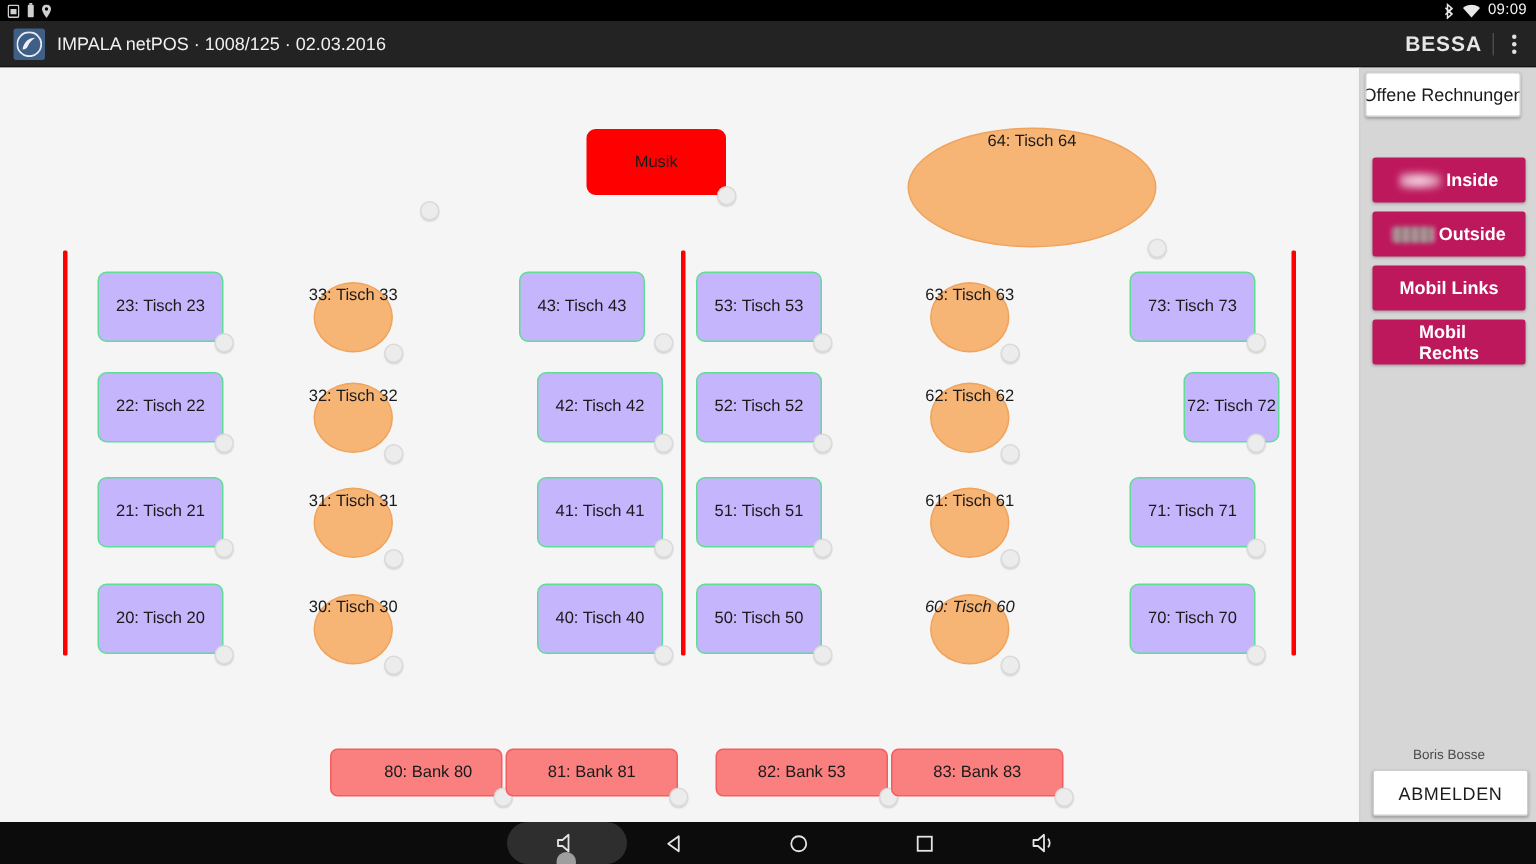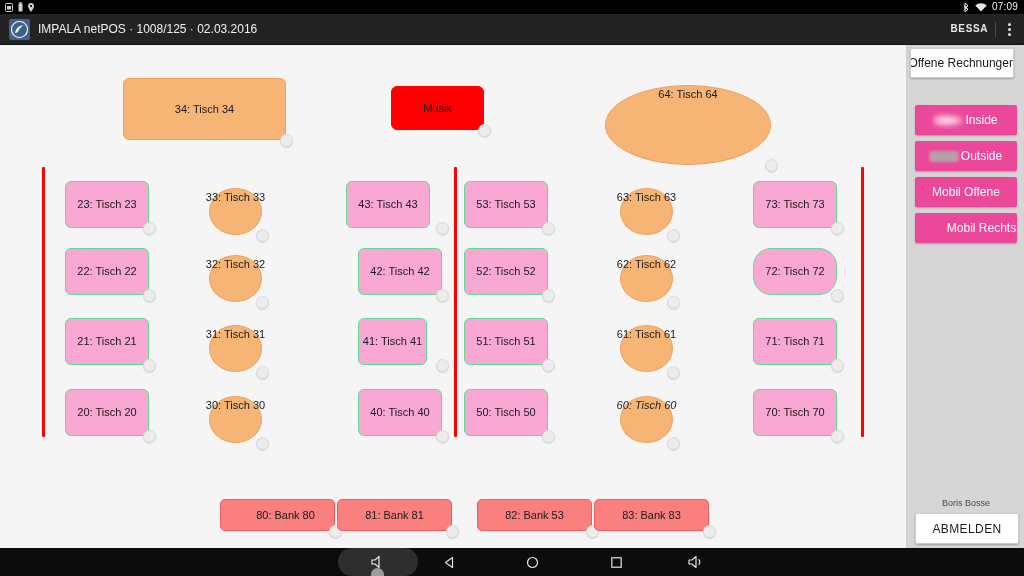--- a/index.html
+++ b/index.html
@@ -79,21 +79,21 @@
     line-height: 30px;
     font-size: 12px;
     color: #f0f0f0;
     white-space: nowrap;
   }
   #user-badge {
     position: absolute;
     right: 36px; top: 0;
     height: 30px;
     line-height: 30px;
-    font-size: 10px;
+    font-size: 14px;
     letter-spacing: 0.6px;
     color: #e6e6e6;
     font-weight: bold;
   }
   #titlebar .divider {
     position: absolute;
     right: 28px; top: 8px;
     width: 1px; height: 15px;
     background: #4a4a4a;
   }
@@ -136,21 +136,21 @@
     cursor: pointer;
     user-select: none;
   }
   .node.rect {
     border-radius: 6px;
   }
   .node.ellipse {
     border-radius: 50%;
   }
   .node.green {
-    background: #f9a8d4;
+    background: #c4b5fd;
     border: 1px solid #5fdd96;
   }
   .node.orange {
     background: #f6b475;
     border: 1px solid #efa35c;
   }
   .node.red {
     background: #fe0000;
     border: 1px solid #fe0000;
   }
@@ -204,22 +204,23 @@
     user-select: none;
   }
   .side-btn.white {
     background: #fff;
     color: #1a1a1a;
     border: 1px solid #cfcfcf;
     white-space: nowrap;
     overflow: hidden;
   }
   .side-btn.green {
-    background: #ec4899;
+    background: #be185d;
     color: #fff;
+    font-weight: bold;
   }
   .blurred-icon {
     display: inline-block;
     width: 28px;
     height: 11px;
     margin-right: 3px;
     background: repeating-linear-gradient(90deg,
       rgba(255,255,255,0.85) 0px, rgba(255,255,255,0.85) 1px,
       rgba(47,204,113,0.5) 1px, rgba(47,204,113,0.5) 3px);
     filter: blur(1.4px);
@@ -314,21 +315,21 @@
       </svg>
     </div>
     <div class="right">
       <svg class="sb-ico" width="7" height="11" viewBox="0 0 7 11">
         <path d="M2 1 L5 3.6 L2 6.2 L2 1 Z M2 4.8 L5 7.4 L2 10 L2 4.8 Z" fill="none" stroke="#e8e8e8" stroke-width="1"></path>
         <path d="M0.6 3.2 L5 7.4 M0.6 7.8 L5 3.6" stroke="#e8e8e8" stroke-width="1" fill="none"></path>
       </svg>
       <svg class="sb-ico" width="12" height="9" viewBox="0 0 12 9">
         <path d="M6 8.6 L0.3 2.4 C3.6 -0.5 8.4 -0.5 11.7 2.4 Z" fill="#e8e8e8"></path>
       </svg>
-      <span class="clock">07:09</span>
+      <span class="clock">09:09</span>
     </div>
   </div>
 
   <div id="titlebar">
     <div id="app-logo">
       <svg width="17" height="17" viewBox="0 0 17 17">
         <circle cx="8.5" cy="8.5" r="8" fill="none" stroke="#e8edf5" stroke-width="1.2"></circle>
         <path d="M4 12 C5 7 8 4.2 12.5 4.2 C10.6 5.4 8.6 7.4 7.6 9.6 C6.9 11.1 5.8 12.2 4 12 Z" fill="#eef2f8"></path>
       </svg>
     </div>
@@ -339,23 +340,20 @@
       <span></span>
         <span></span>
         <span></span>
     </div>
   </div>
 
   <div id="plan">
       <div class="redline" style="left: 42px; top: 122px; height: 270px;"></div>
       <div class="redline" style="left: 454px; top: 122px; height: 270px;"></div>
       <div class="redline" style="left: 861px; top: 122px; height: 270px;"></div>
-      <div class="node rect orange" style="left: 123px; top: 33px; width: 163px; height: 62px;">
-        <span class="node-label">34: Tisch 34</span>
-      </div>
       <div class="handle" style="left: 280px; top: 89px;"></div>
       <div class="node rect red" style="left: 391px; top: 41px; width: 93px; height: 44px;">
         <span class="node-label">Musik</span>
       </div>
       <div class="handle" style="left: 478px; top: 79px;"></div>
       <div class="node ellipse orange" style="left: 605px; top: 40px; width: 166px; height: 80px;">
         <span class="node-label">64: Tisch 64</span>
       </div>
       <div class="handle" style="left: 765px; top: 114px;"></div>
       <div class="node rect green" style="left: 65px; top: 136px; width: 84px; height: 47px;">
@@ -391,21 +389,21 @@
       </div>
       <div class="handle" style="left: 256px; top: 392px;"></div>
       <div class="node rect green" style="left: 346px; top: 136px; width: 84px; height: 47px;">
         <span class="node-label">43: Tisch 43</span>
       </div>
       <div class="handle" style="left: 436px; top: 177px;"></div>
       <div class="node rect green" style="left: 358px; top: 203px; width: 84px; height: 47px;">
         <span class="node-label">42: Tisch 42</span>
       </div>
       <div class="handle" style="left: 436px; top: 244px;"></div>
-      <div class="node rect green" style="left: 358px; top: 273px; width: 69px; height: 47px;">
+      <div class="node rect green" style="left: 358px; top: 273px; width: 84px; height: 47px;">
         <span class="node-label">41: Tisch 41</span>
       </div>
       <div class="handle" style="left: 436px; top: 314px;"></div>
       <div class="node rect green" style="left: 358px; top: 344px; width: 84px; height: 47px;">
         <span class="node-label">40: Tisch 40</span>
       </div>
       <div class="handle" style="left: 436px; top: 385px;"></div>
       <div class="node rect green" style="left: 464px; top: 136px; width: 84px; height: 47px;">
         <span class="node-label">53: Tisch 53</span>
       </div>
@@ -435,21 +433,21 @@
       </div>
       <div class="handle" style="left: 667px; top: 321px;"></div>
       <div class="node ellipse orange" style="left: 620px; top: 351px; width: 53px; height: 47px; font-style: italic;">
         <span class="node-label">60: Tisch 60</span>
       </div>
       <div class="handle" style="left: 667px; top: 392px;"></div>
       <div class="node rect green" style="left: 753px; top: 136px; width: 84px; height: 47px;">
         <span class="node-label">73: Tisch 73</span>
       </div>
       <div class="handle" style="left: 831px; top: 177px;"></div>
-      <div class="node rect green" style="left: 753px; top: 203px; width: 84px; height: 47px; border-radius: 18px;">
+      <div class="node rect green" style="left: 789px; top: 203px; width: 64px; height: 47px;">
         <span class="node-label">72: Tisch 72</span>
       </div>
       <div class="handle" style="left: 831px; top: 244px;"></div>
       <div class="node rect green" style="left: 753px; top: 273px; width: 84px; height: 47px;">
         <span class="node-label">71: Tisch 71</span>
       </div>
       <div class="handle" style="left: 831px; top: 314px;"></div>
       <div class="node rect green" style="left: 753px; top: 344px; width: 84px; height: 47px;">
         <span class="node-label">70: Tisch 70</span>
       </div>
@@ -481,21 +479,21 @@
       <span class="blurred-icon soft"></span>
       <span>Inside</span>
     </div>
 
     <div class="side-btn green" style="left:8px; top:96px; width:102px; height:30px;">
       <span class="blurred-icon"></span>
       <span>Outside</span>
     </div>
 
     <div class="side-btn green" style="left:8px; top:132px; width:102px; height:30px;">
-      <span>Mobil Offene</span>
+      <span>Mobil Links</span>
     </div>
 
     <div class="side-btn green" style="left:8px; top:168px; width:102px; height:30px;padding-left:31px;">
       <span>Mobil Rechts</span>
     </div>
 
     <div id="sidebar-user">Boris Bosse</div>
     <div id="logout-btn">
       <span>ABMELDEN</span>
     </div>

